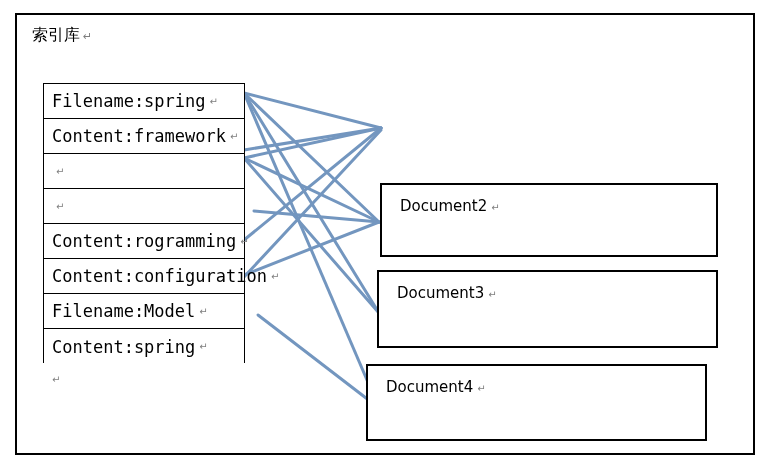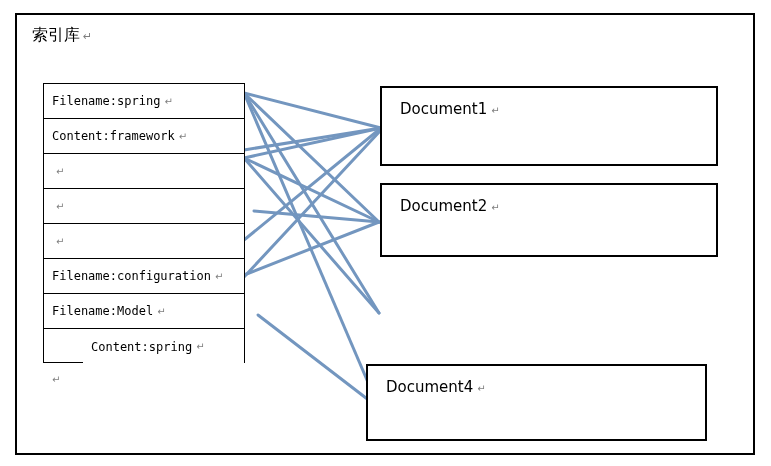--- a/index.html
+++ b/index.html
@@ -63,25 +63,24 @@
     height: 35px;
     box-sizing: border-box;
     border-bottom: 1px solid #000000;
     display: flex;
     align-items: center;
     padding-left: 8px;
     background: #ffffff;
   }
   .index-row:last-child {
     border-bottom: none;
-    margin-left: 39px;
   }
   .index-row .term {
     font-family: "DejaVu Sans Mono", monospace;
-    font-size: 12px;
+    font-size: 17px;
     color: #000000;
     letter-spacing: 0px;
     white-space: nowrap;
   }
   .index-row .pilcrow {
     font-family: "DejaVu Sans", sans-serif;
     font-size: 10px;
     color: #7f7f7f;
     margin-left: 4px;
   }
@@ -165,47 +164,48 @@
       <span class="term">Content:framework</span>
       <span class="pilcrow">↵</span>
     </div>
     <div class="index-row">
       <span class="pilcrow">↵</span>
     </div>
     <div class="index-row">
       <span class="pilcrow">↵</span>
     </div>
     <div class="index-row">
-      <span class="pilcrow">↵</span>
-    </div>
-    <div class="index-row">
-      <span class="term">Filename:configuration</span>
+      <span class="term">Content:rogramming</span>
+      <span class="pilcrow">↵</span>
+    </div>
+    <div class="index-row">
+      <span class="term">Content:configuration</span>
       <span class="pilcrow">↵</span>
     </div>
     <div class="index-row">
       <span class="term">Filename:Model</span>
       <span class="pilcrow">↵</span>
     </div>
     <div class="index-row">
       <span class="term">Content:spring</span>
       <span class="pilcrow">↵</span>
     </div>
   </div>
 
   <div id="trailing-mark">↵</div>
 
-  <div class="doc-box" id="doc-1">
-    <div class="doc-label">
-      <span>Document1</span><span class="pilcrow">↵</span>
-    </div>
-  </div>
   <div class="doc-box" id="doc-2">
     <div class="doc-label">
       <span>Document2</span><span class="pilcrow">↵</span>
     </div>
   </div>
+  <div class="doc-box" id="doc-3">
+    <div class="doc-label">
+      <span>Document3</span><span class="pilcrow">↵</span>
+    </div>
+  </div>
   <div class="doc-box" id="doc-4">
     <div class="doc-label">
       <span>Document4</span><span class="pilcrow">↵</span>
     </div>
   </div>
 
 </div>
 
 </body></html>

